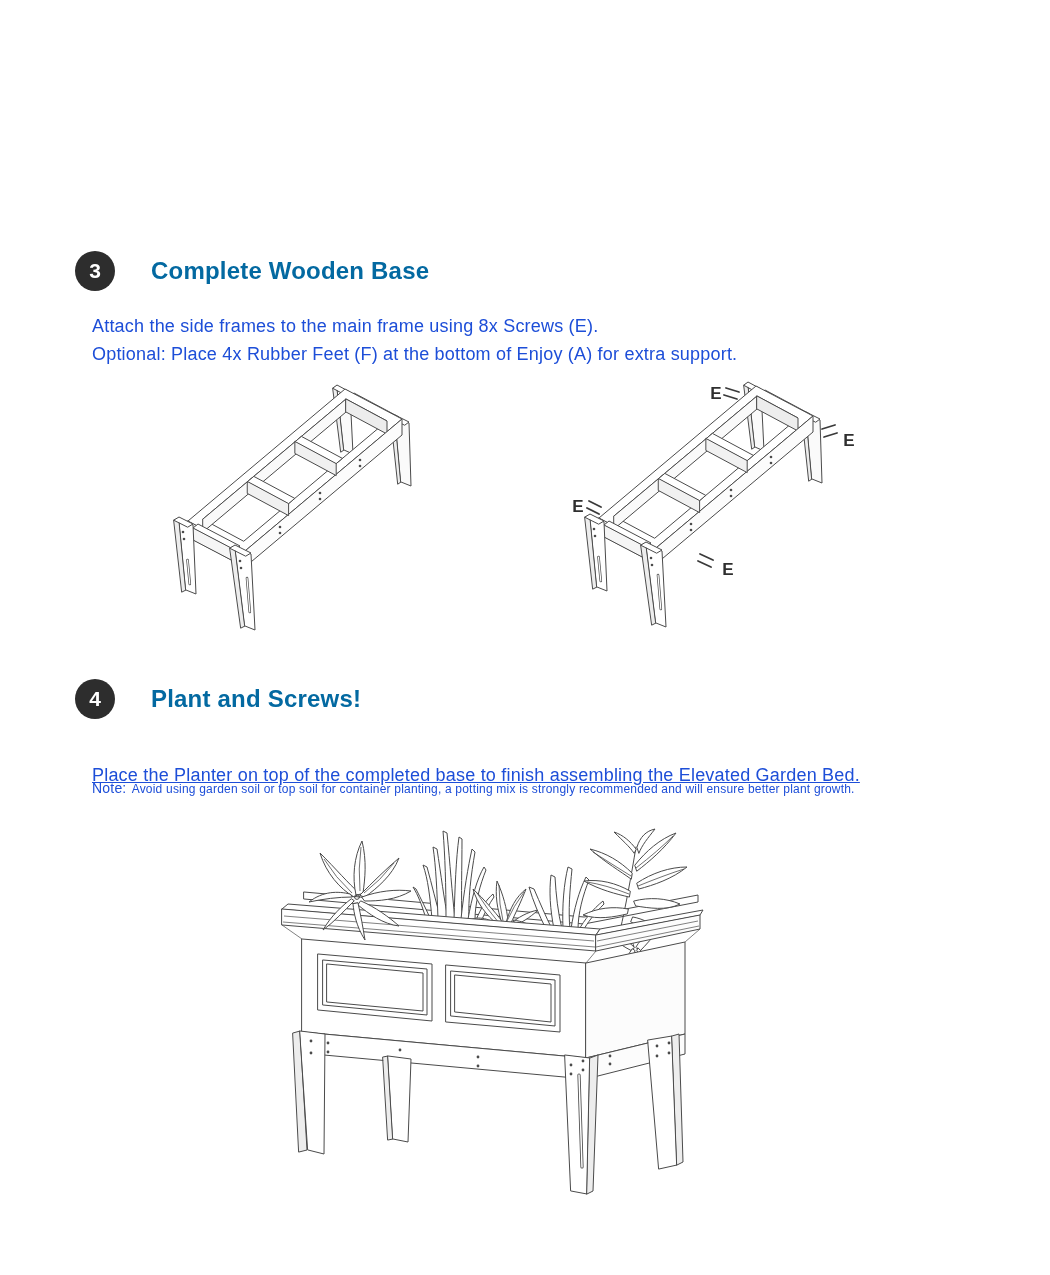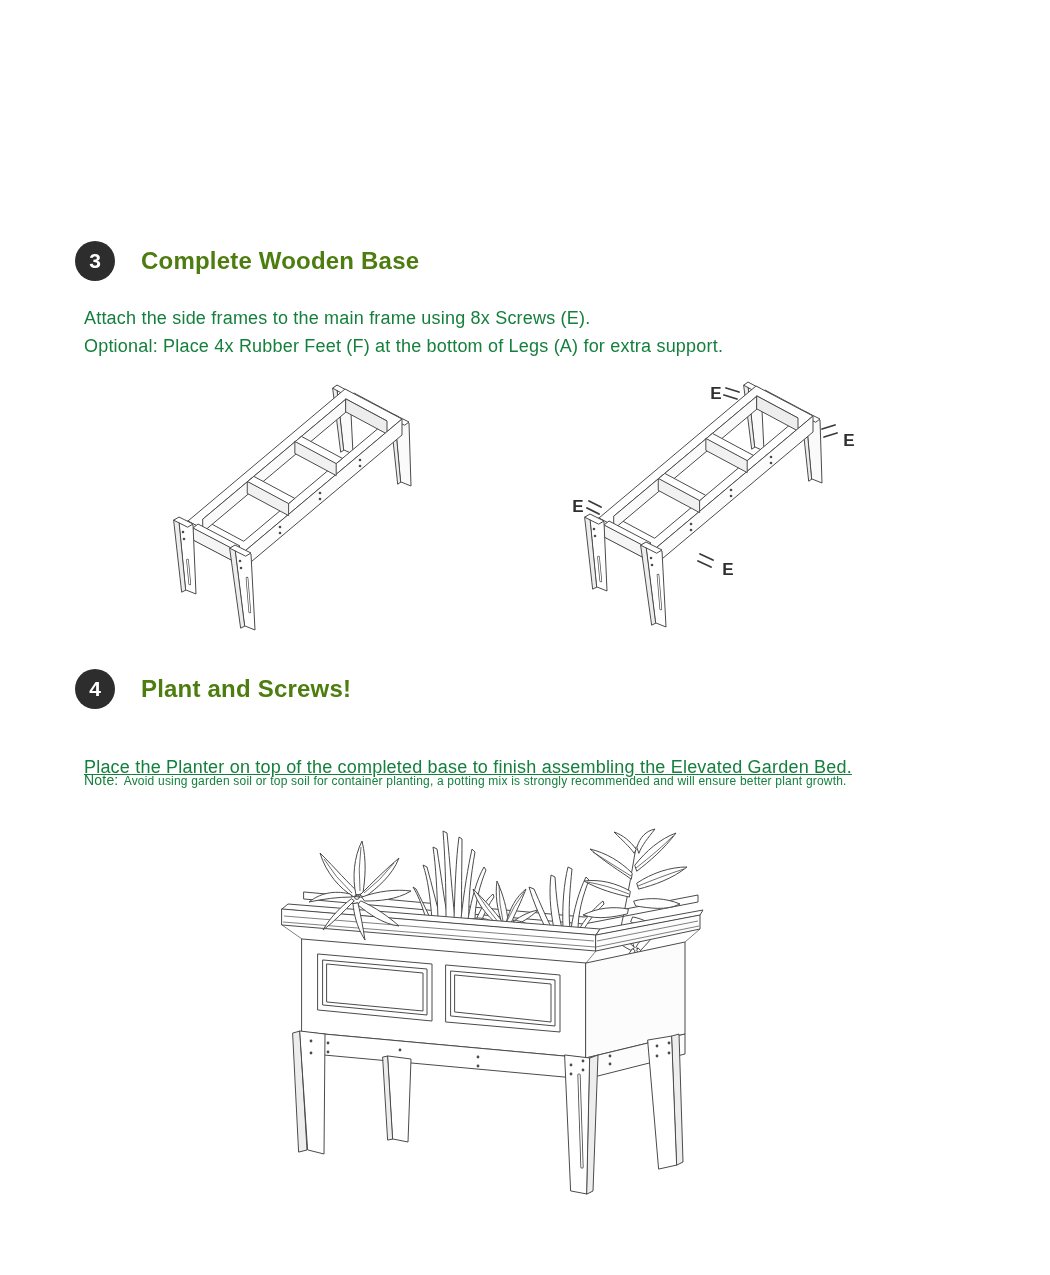--- a/index.html
+++ b/index.html
@@ -2,22 +2,22 @@
 <html><head>
 <meta charset="utf-8">
 <style>
   html,body{margin:0;padding:0;background:#ffffff;}
   .page{position:relative;width:1050px;height:1275px;background:#fff;overflow:hidden;
         font-family:"Liberation Sans",sans-serif;}
   .step-head{position:absolute;display:flex;align-items:center;gap:20px;}
   .badge{width:40px;height:40px;border-radius:50%;background:#2d2d2d;color:#fff;
          display:flex;align-items:center;justify-content:center;
          font-size:21px;font-weight:700;flex:0 0 auto;}
-  .step-title{margin:6px;font-size:24px;font-weight:700;color:#4d7c0f;letter-spacing:.2px;}
-  .para{position:absolute;left:76px;margin:8px;font-size:18px;color:#15803d;
+  .step-title{margin:16px;font-size:24px;font-weight:700;color:#0369a1;letter-spacing:.2px;}
+  .para{position:absolute;left:76px;margin:16px;font-size:18px;color:#1d4ed8;
         letter-spacing:.2px;line-height:28px;}
   .note{width:835px;}
   .note .note-label{font-size:14px;}
   .note .note-text{font-size:12px;}
   .art{position:absolute;}
   
   .la{stroke:#4b4b4b;stroke-width:1;fill:#fff;stroke-linejoin:round;stroke-linecap:round;}
   .lw{stroke-width:1.1;}
   .f1{fill:#fafafa;} .f2{fill:#f1f1f1;} .f3{fill:#ededed;} .f4{fill:#f5f5f5;} .f5{fill:#fcfcfc;}
   .ln{fill:none;}
@@ -35,21 +35,21 @@
 <div class="page">
 
   <div class="step-head" style="left:75px;top:241px;">
     <div class="badge">
       <span>3</span>
     </div>
     <h2 class="step-title">Complete Wooden Base</h2>
   </div>
 
   <p class="para" style="top:296px;">Attach the side frames to the main frame using 8x Screws (E).</p>
-  <p class="para" style="top:324px;">Optional: Place 4x Rubber Feet (F) at the bottom of Legs (A) for extra support.</p>
+  <p class="para" style="top:324px;">Optional: Place 4x Rubber Feet (F) at the bottom of Enjoy (A) for extra support.</p>
 
   <svg class="art" style="left:155px;top:380px;" width="330" height="265" viewBox="0 0 330 265">
     <g id="frame-art">
 
       <g>
         <path class="la f3" d="M178,8 L182,6 L189,70 L186,72 Z"></path>
         <path class="la f1" d="M182,6 L195,13 L198,74 L189,70 Z"></path>
         <path class="la" d="M178,8 L182,5 L195,12 L191,15 Z"></path>
         <path class="la f3" d="M236,38 L240,36 L246,102 L243,104 Z"></path>
         <path class="la f1" d="M240,36 L254,43 L256,106 L246,102 Z"></path>

